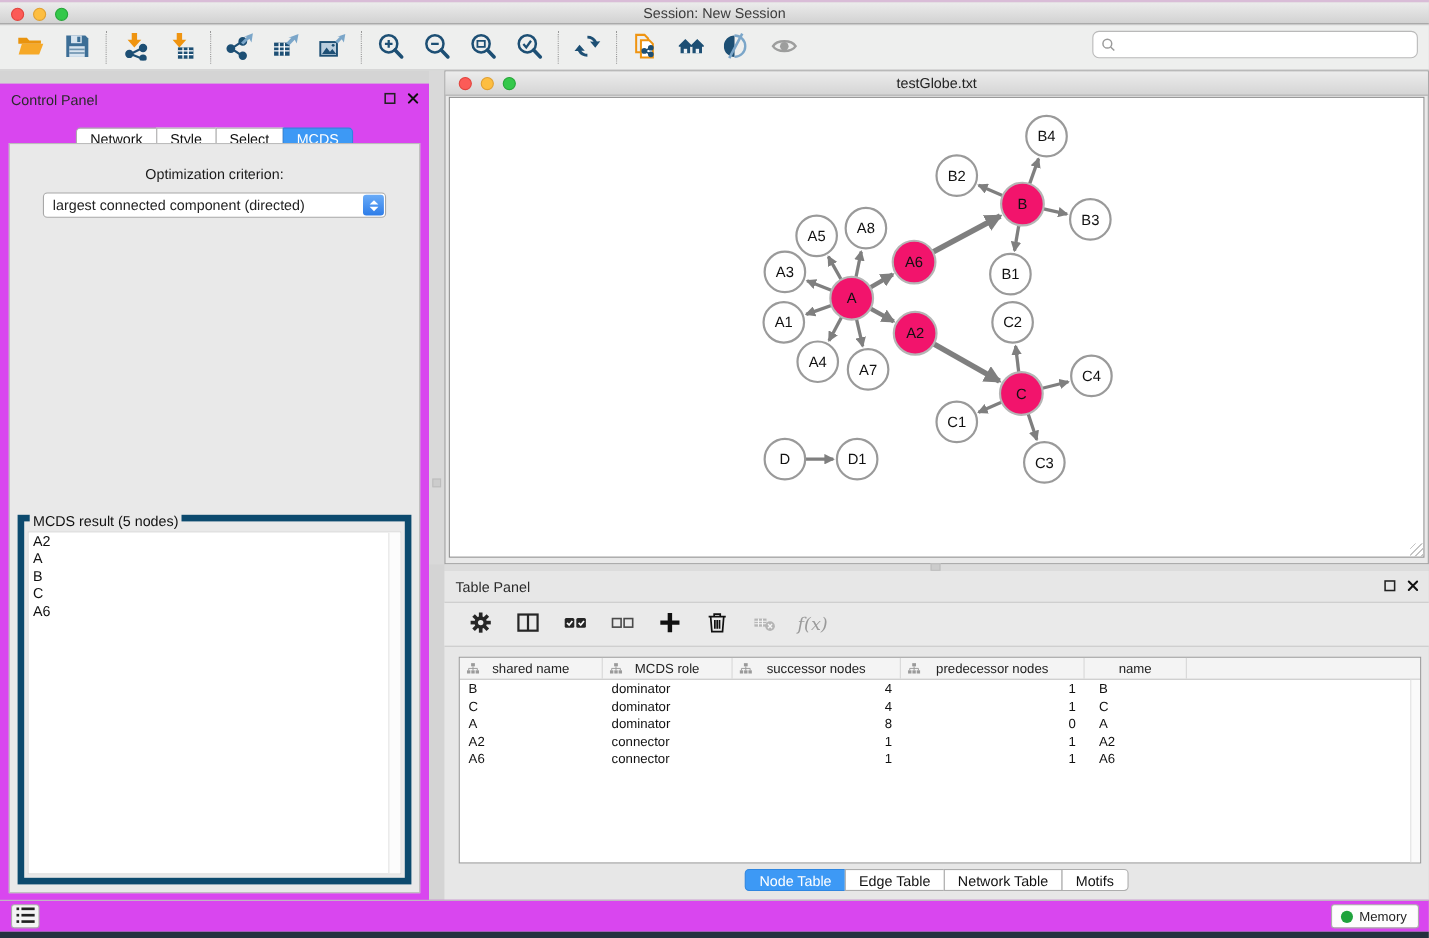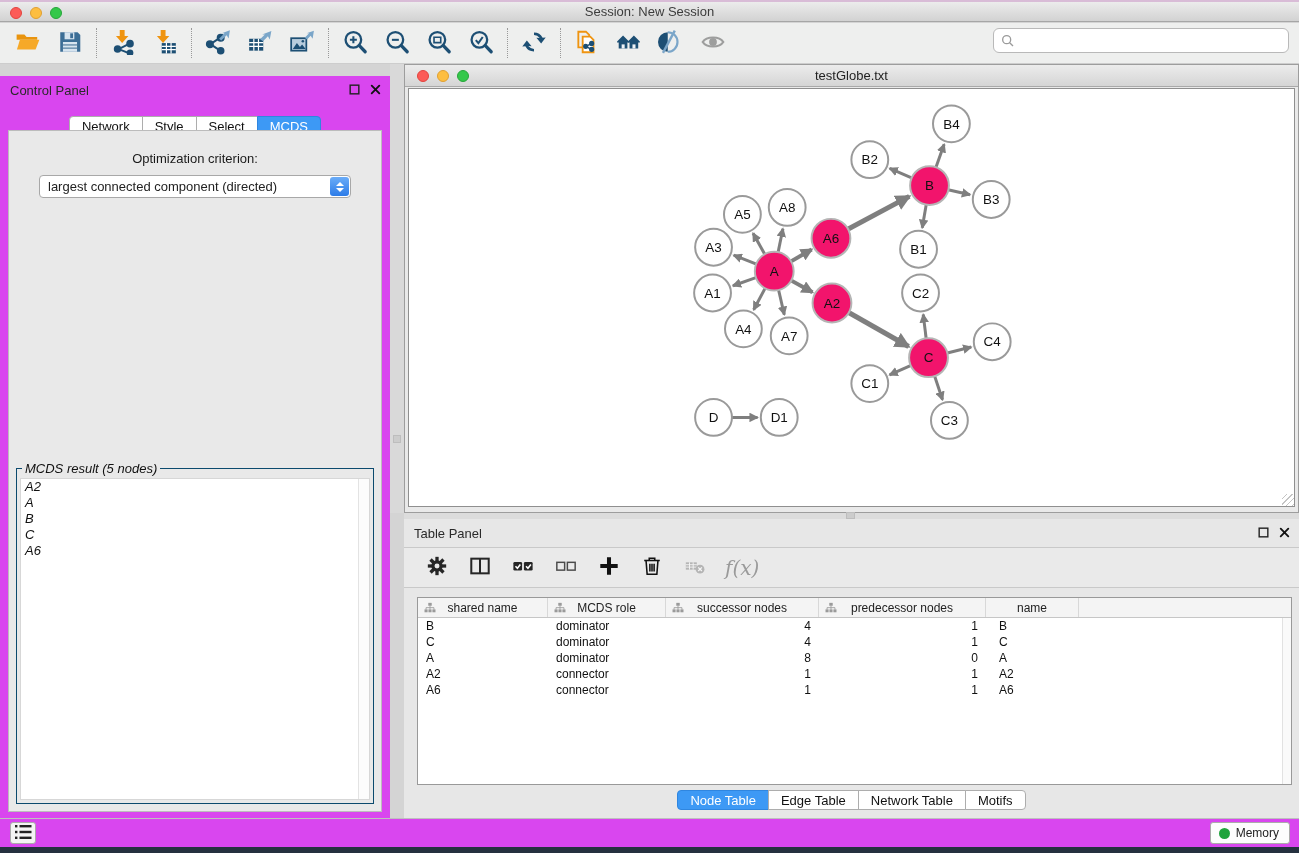--- a/index.html
+++ b/index.html
@@ -50,21 +50,21 @@
     border-radius:4px; display:flex; align-items:center; padding-left:8px; font-size:13px; cursor:pointer; }
   .dropdown .dd-stepper { position:absolute; right:1px; top:1px; width:19px; height:19px; border-radius:3px;
     background:linear-gradient(#6aacf8,#2d7ce8); display:flex; flex-direction:column; align-items:center; justify-content:center; gap:2px; }
   .dd-stepper i { width:0; height:0; border-left:4px solid transparent; border-right:4px solid transparent; }
   .dd-stepper i.up { border-bottom:4px solid #fff; }
   .dd-stepper i.down { border-top:4px solid #fff; }
   .btn-row { display:flex; justify-content:center; gap:16px; margin-top:14px; }
   .push-btn { font-size:13px; padding:3px 15px; height:23px; background:linear-gradient(#ffffff,#f1f1f1);
     border:1px solid #a8a8a8; border-radius:4px; cursor:pointer; font-family:"Liberation Sans",sans-serif; }
 
-  .mcds-box { position:absolute; left:7px; right:7px; top:337px; bottom:7px; border:1px solid #0c4a6e;font-style:italic; }
+  .mcds-box { position:absolute; left:7px; right:7px; top:337px; bottom:7px; border:6px solid #0c4a6e; }
   .mcds-legend { position:absolute; top:-8px; left:5px; background:#e9e9e9; padding:0 3px; font-size:13px; color:#111; }
   .mcds-list { position:absolute; left:3px; right:3px; top:9px; bottom:3px; background:#fff; border:1px solid #d7d7d7; overflow:hidden; }
   .mcds-scroll { position:absolute; right:0; top:0; bottom:0; width:11px; background:#fcfcfc; border-left:1px solid #e3e3e3; }
   .mcds-item { font-size:13px; line-height:16px; padding-left:4px; color:#111; cursor:default; }
 
   
   .v-divider { position:absolute; left:390px; top:64px; width:14px; height:449px; background:#d9d9d9; }
   .v-divider .grip { position:absolute; left:3px; top:371px; width:8px; height:8px; background:#cccccc; border:1px solid #bdbdbd; }
   .h-divider { position:absolute; left:404px; top:513px; width:895px; height:6px; background:#dcdcdc; }
   .h-divider .grip { position:absolute; left:442px; top:-1px; width:9px; height:7px; background:#cccccc; border:1px solid #bdbdbd; }
@@ -78,21 +78,21 @@
   .net-canvas svg.graph { width:100%; height:100%; display:block; }
   .resize-corner { position:absolute; right:0; bottom:0; width:12px; height:12px;
     background:repeating-linear-gradient(135deg, transparent 0 3px, #c4c4c4 3px 4px); }
 
   
   .table-panel { position:absolute; left:404px; top:519px; width:895px; height:299px; background:#e7e7e7; }
   .tp-toolbar { position:absolute; left:0; right:0; top:28px; height:41px; background:#eaeaea;
     border-top:1px solid #c9c9c9; border-bottom:1px solid #c9c9c9; display:flex; align-items:center; gap:17px; padding-left:20px; }
   .tp-btn { width:26px; height:26px; background:none; border:none; display:flex; align-items:center; justify-content:center; cursor:pointer; }
   .tp-btn svg { width:22px; height:22px; }
-  .fx-label { font-family:"DejaVu Serif", serif; font-style:italic; font-size:20px; color:#9a9a9a; }
+  .fx-label { font-family:"DejaVu Serif", serif; font-style:italic; font-size:16px; color:#9a9a9a; }
 
   .tbl-wrap { position:absolute; left:13px; right:7px; top:78px; height:188px; background:#fff; border:1px solid #999; overflow:hidden; }
   .tbl-header { display:flex; height:20px; background:#f4f4f4; border-bottom:1px solid #c6c6c6; }
   .th-cell { position:relative; display:flex; align-items:center; justify-content:center; font-size:12px; color:#222;
     border-right:1px solid #d8d8d8; cursor:pointer; }
   .th-cell .col-ico { position:absolute; left:6px; top:4px; width:12px; height:12px; }
   .th-filler { flex:1; }
   .tbl-row { display:flex; height:16px; }
   .td-cell { font-size:12px; color:#111; line-height:16px; white-space:nowrap; overflow:hidden; }
   .tbl-scroll { position:absolute; right:0; top:20px; bottom:0; width:9px; background:#fafafa; border-left:1px solid #e2e2e2; }

